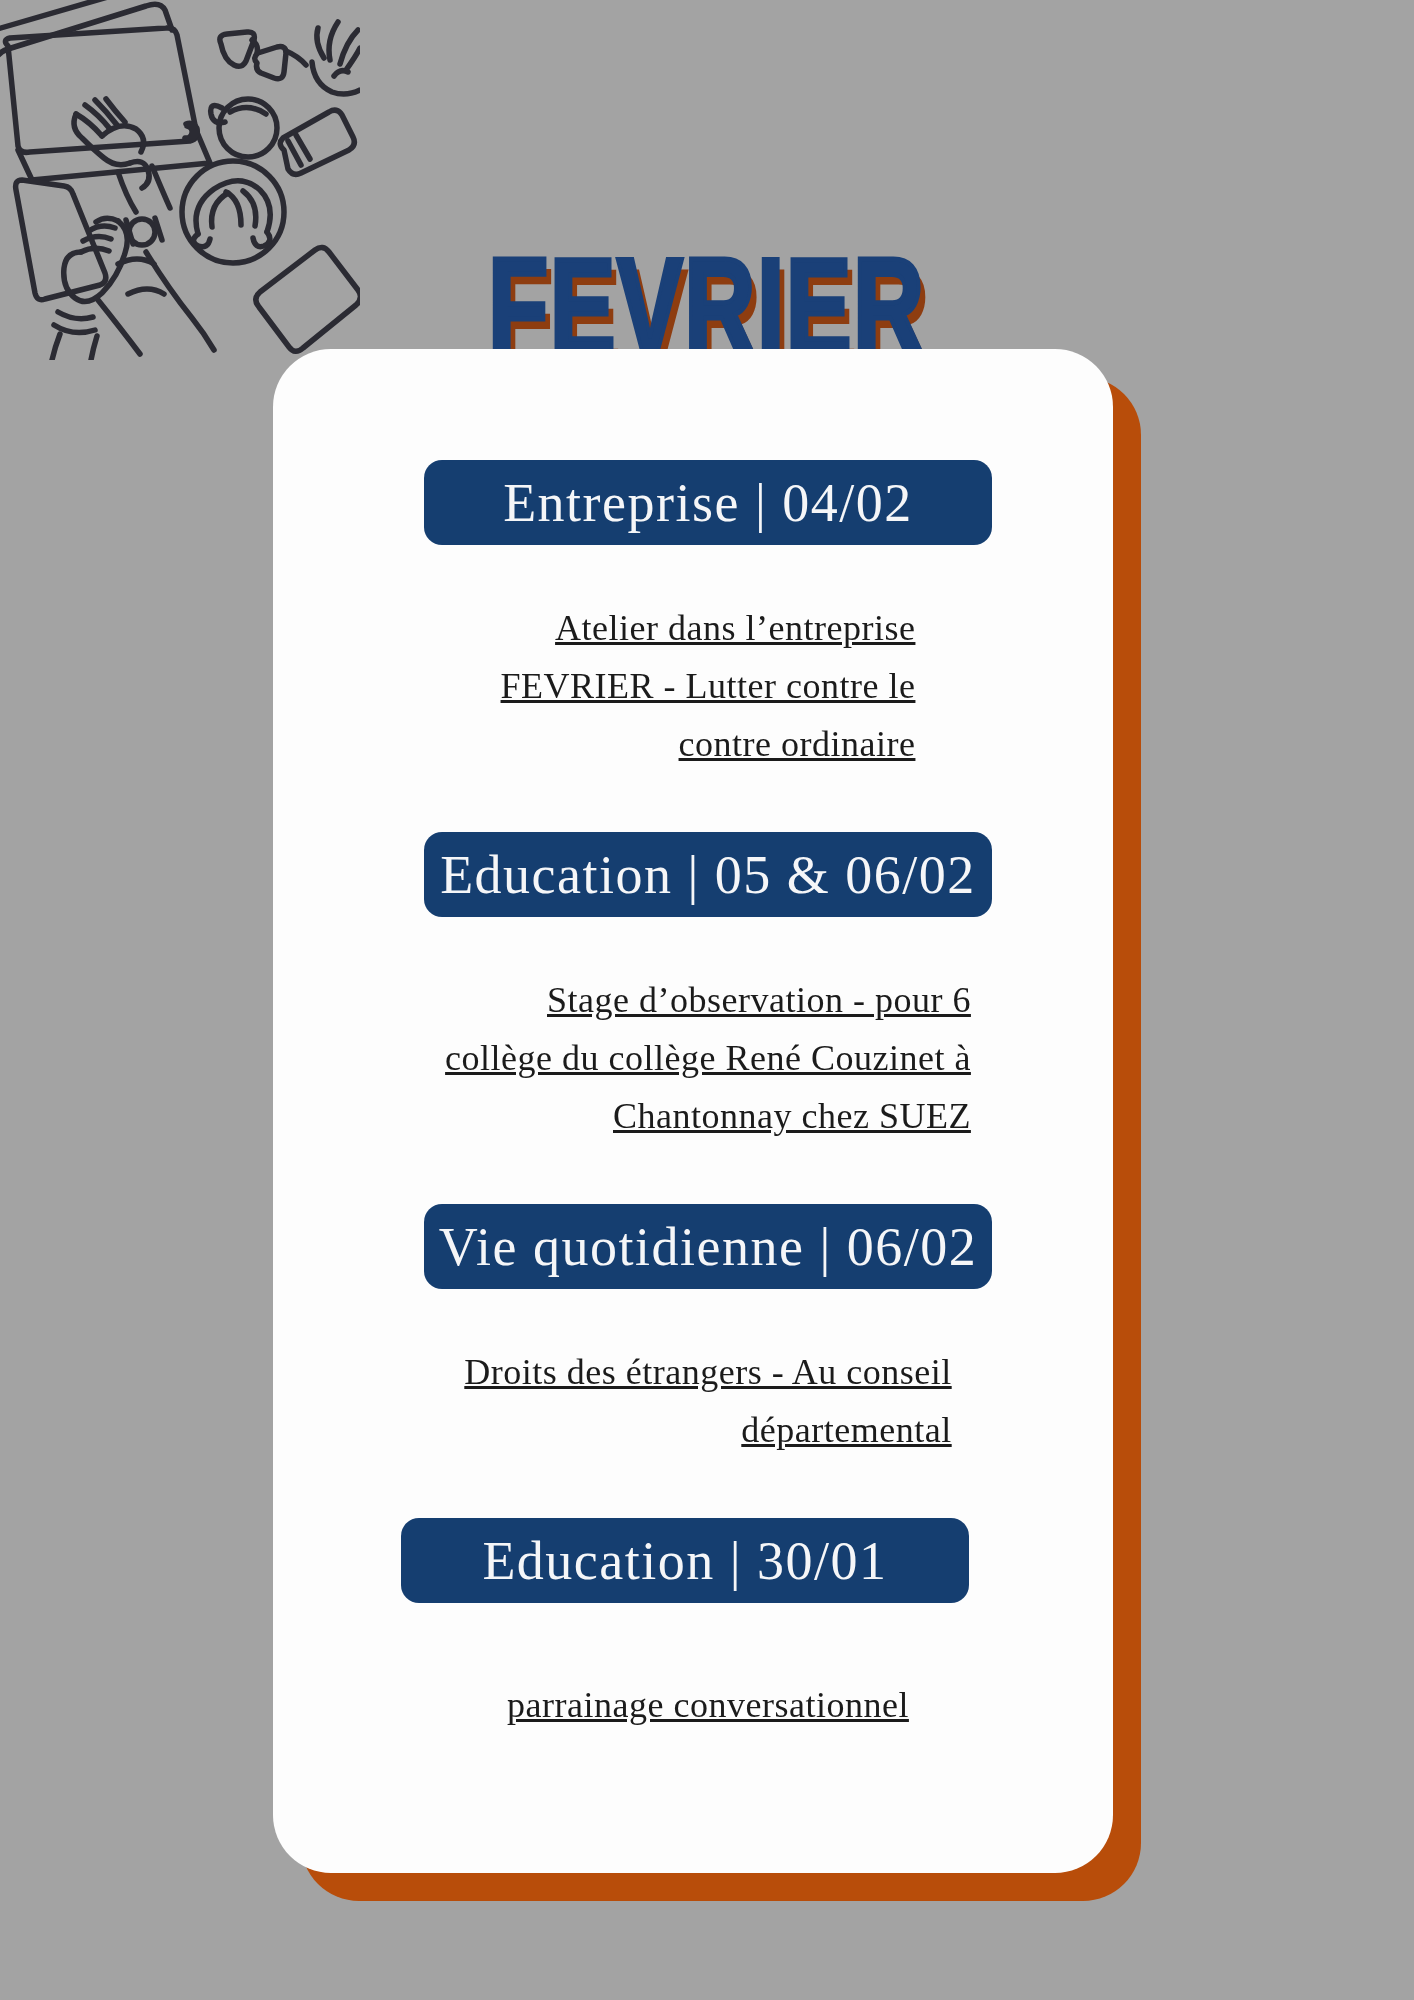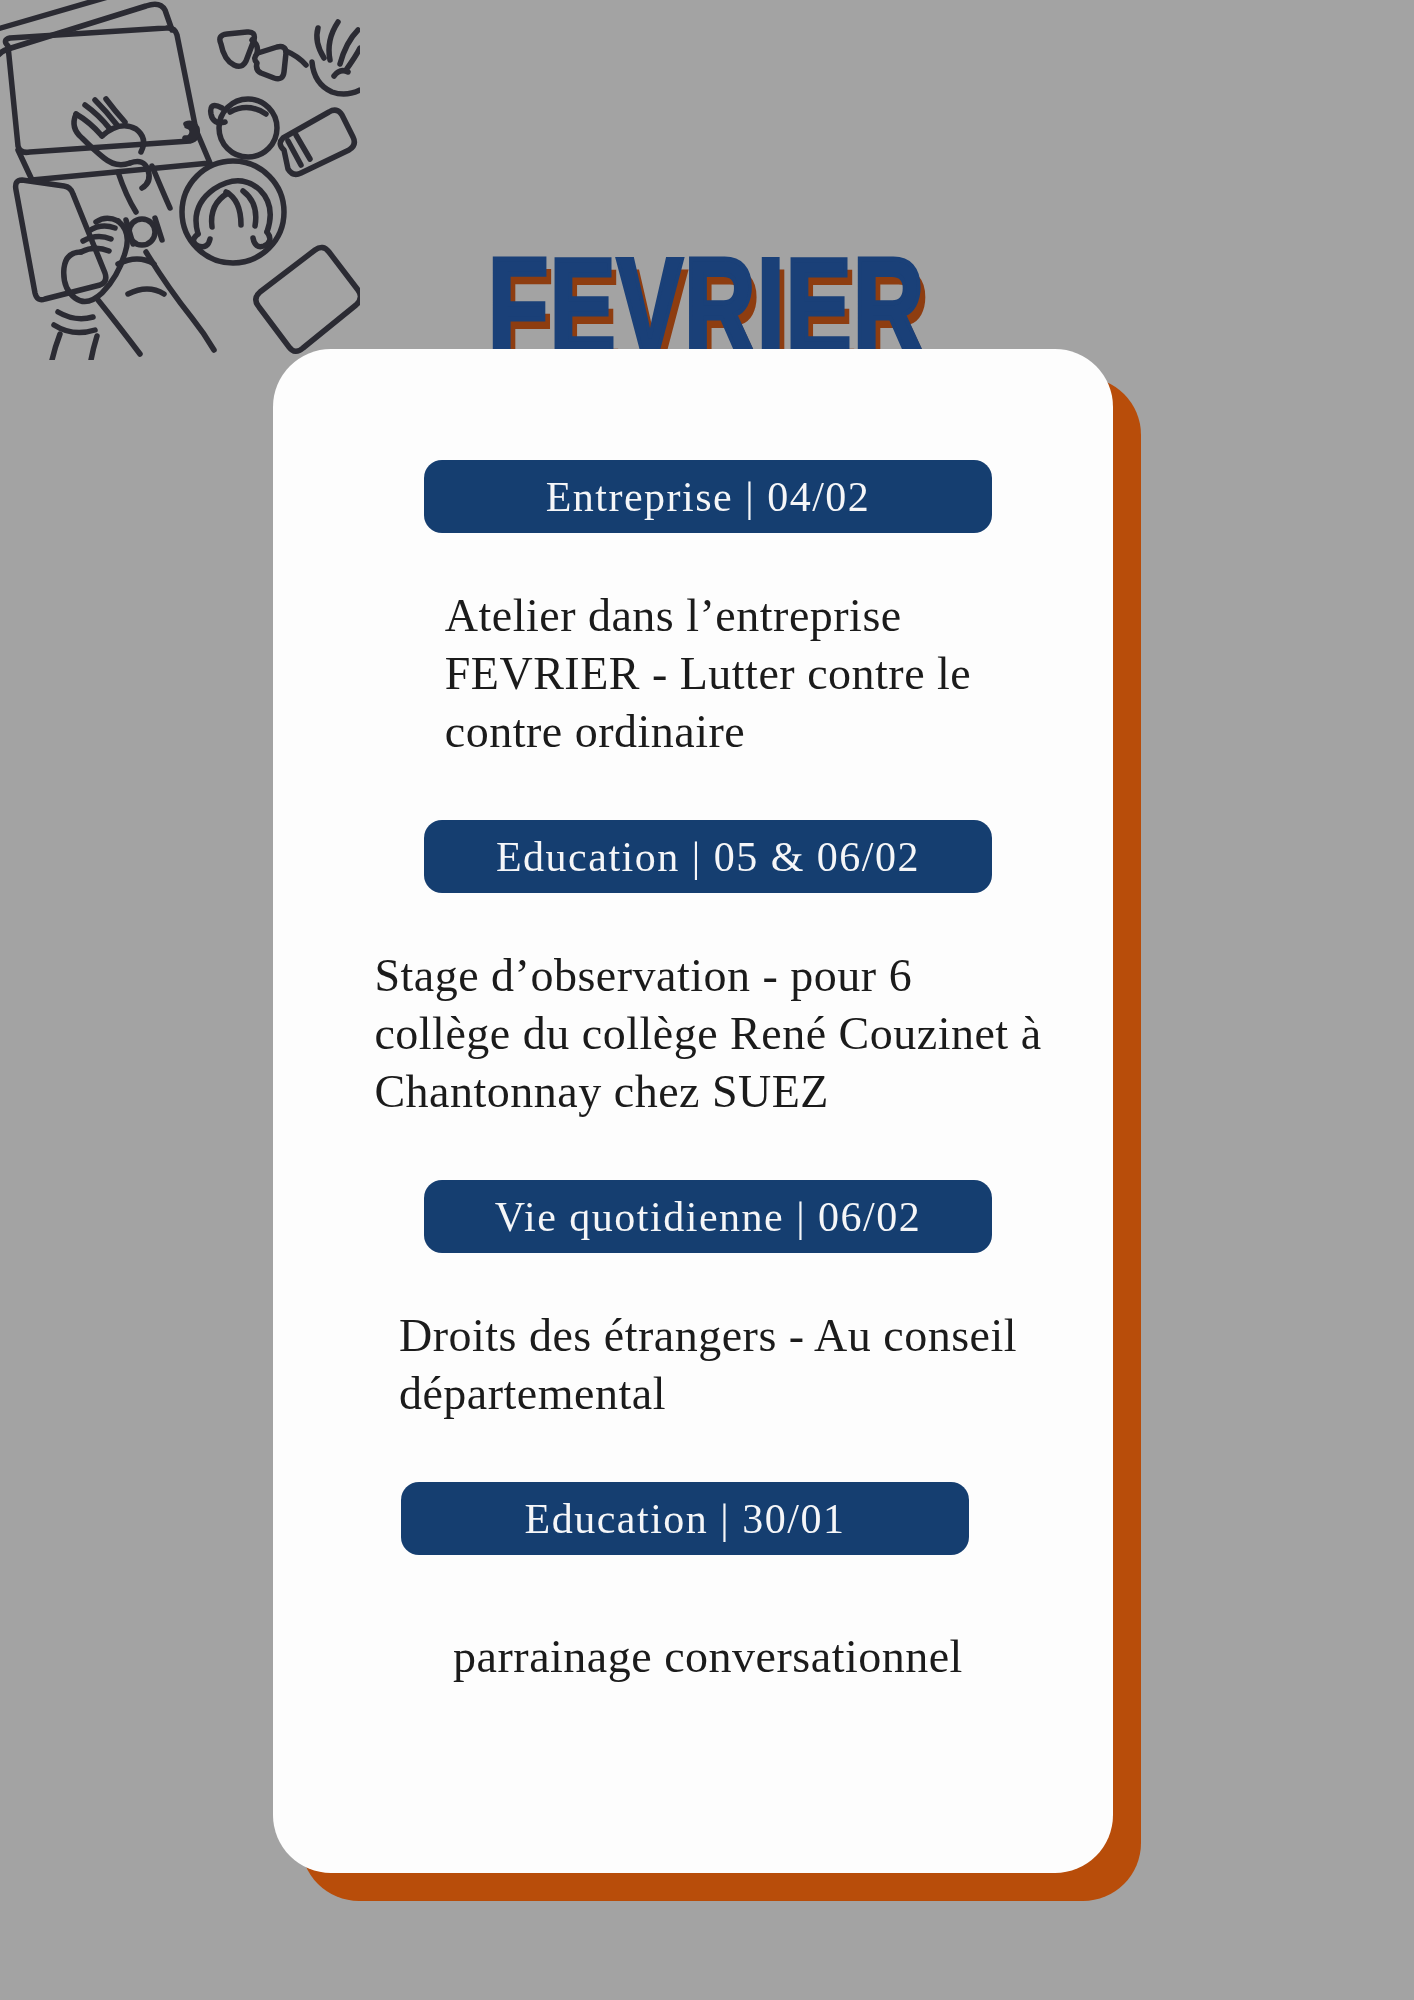--- a/index.html
+++ b/index.html
@@ -25,27 +25,27 @@
         background:#FDFDFD;border-radius:58px;
         box-shadow:28px 28px 0 0 #B84D0A;}
   .card-inner{position:relative;left:15px;height:100%;box-sizing:border-box;
               display:flex;flex-direction:column;align-items:center;
               padding-top:111px;}
 
   .section{display:flex;flex-direction:column;align-items:center;}
 
   .badge{width:568px;box-sizing:border-box;
          background:#153E70;border-radius:18px;
-         color:#F5F6F8;font-size:42px;line-height:1;letter-spacing:1.5px;
+         color:#F5F6F8;font-size:54px;line-height:1;letter-spacing:1.5px;
          text-align:center;padding:16px 0 15px;}
   .section:nth-child(4) .badge{margin-right:46px;} 
 
-  .event-text{margin:54px 0 59px;text-align:left;
-              font-size:46px;line-height:58px;letter-spacing:0.5px;
-              color:#1B1B1B;}
+  .event-text{margin:54px 0 59px;text-align:right;
+              font-size:36px;line-height:58px;letter-spacing:0.5px;
+              color:#1B1B1B;text-decoration:underline;}
   .section:nth-child(4) .event-text{margin-top:73px;}
   .event-text span{display:block;}
 </style>
 </head>
 <body>
 
 <div class="page">
 
   <svg class="doodle" width="360" height="360" viewBox="0 0 360 360">
     <g fill="none" stroke="#2B2B33" stroke-width="5.5" stroke-linecap="round" stroke-linejoin="round">

